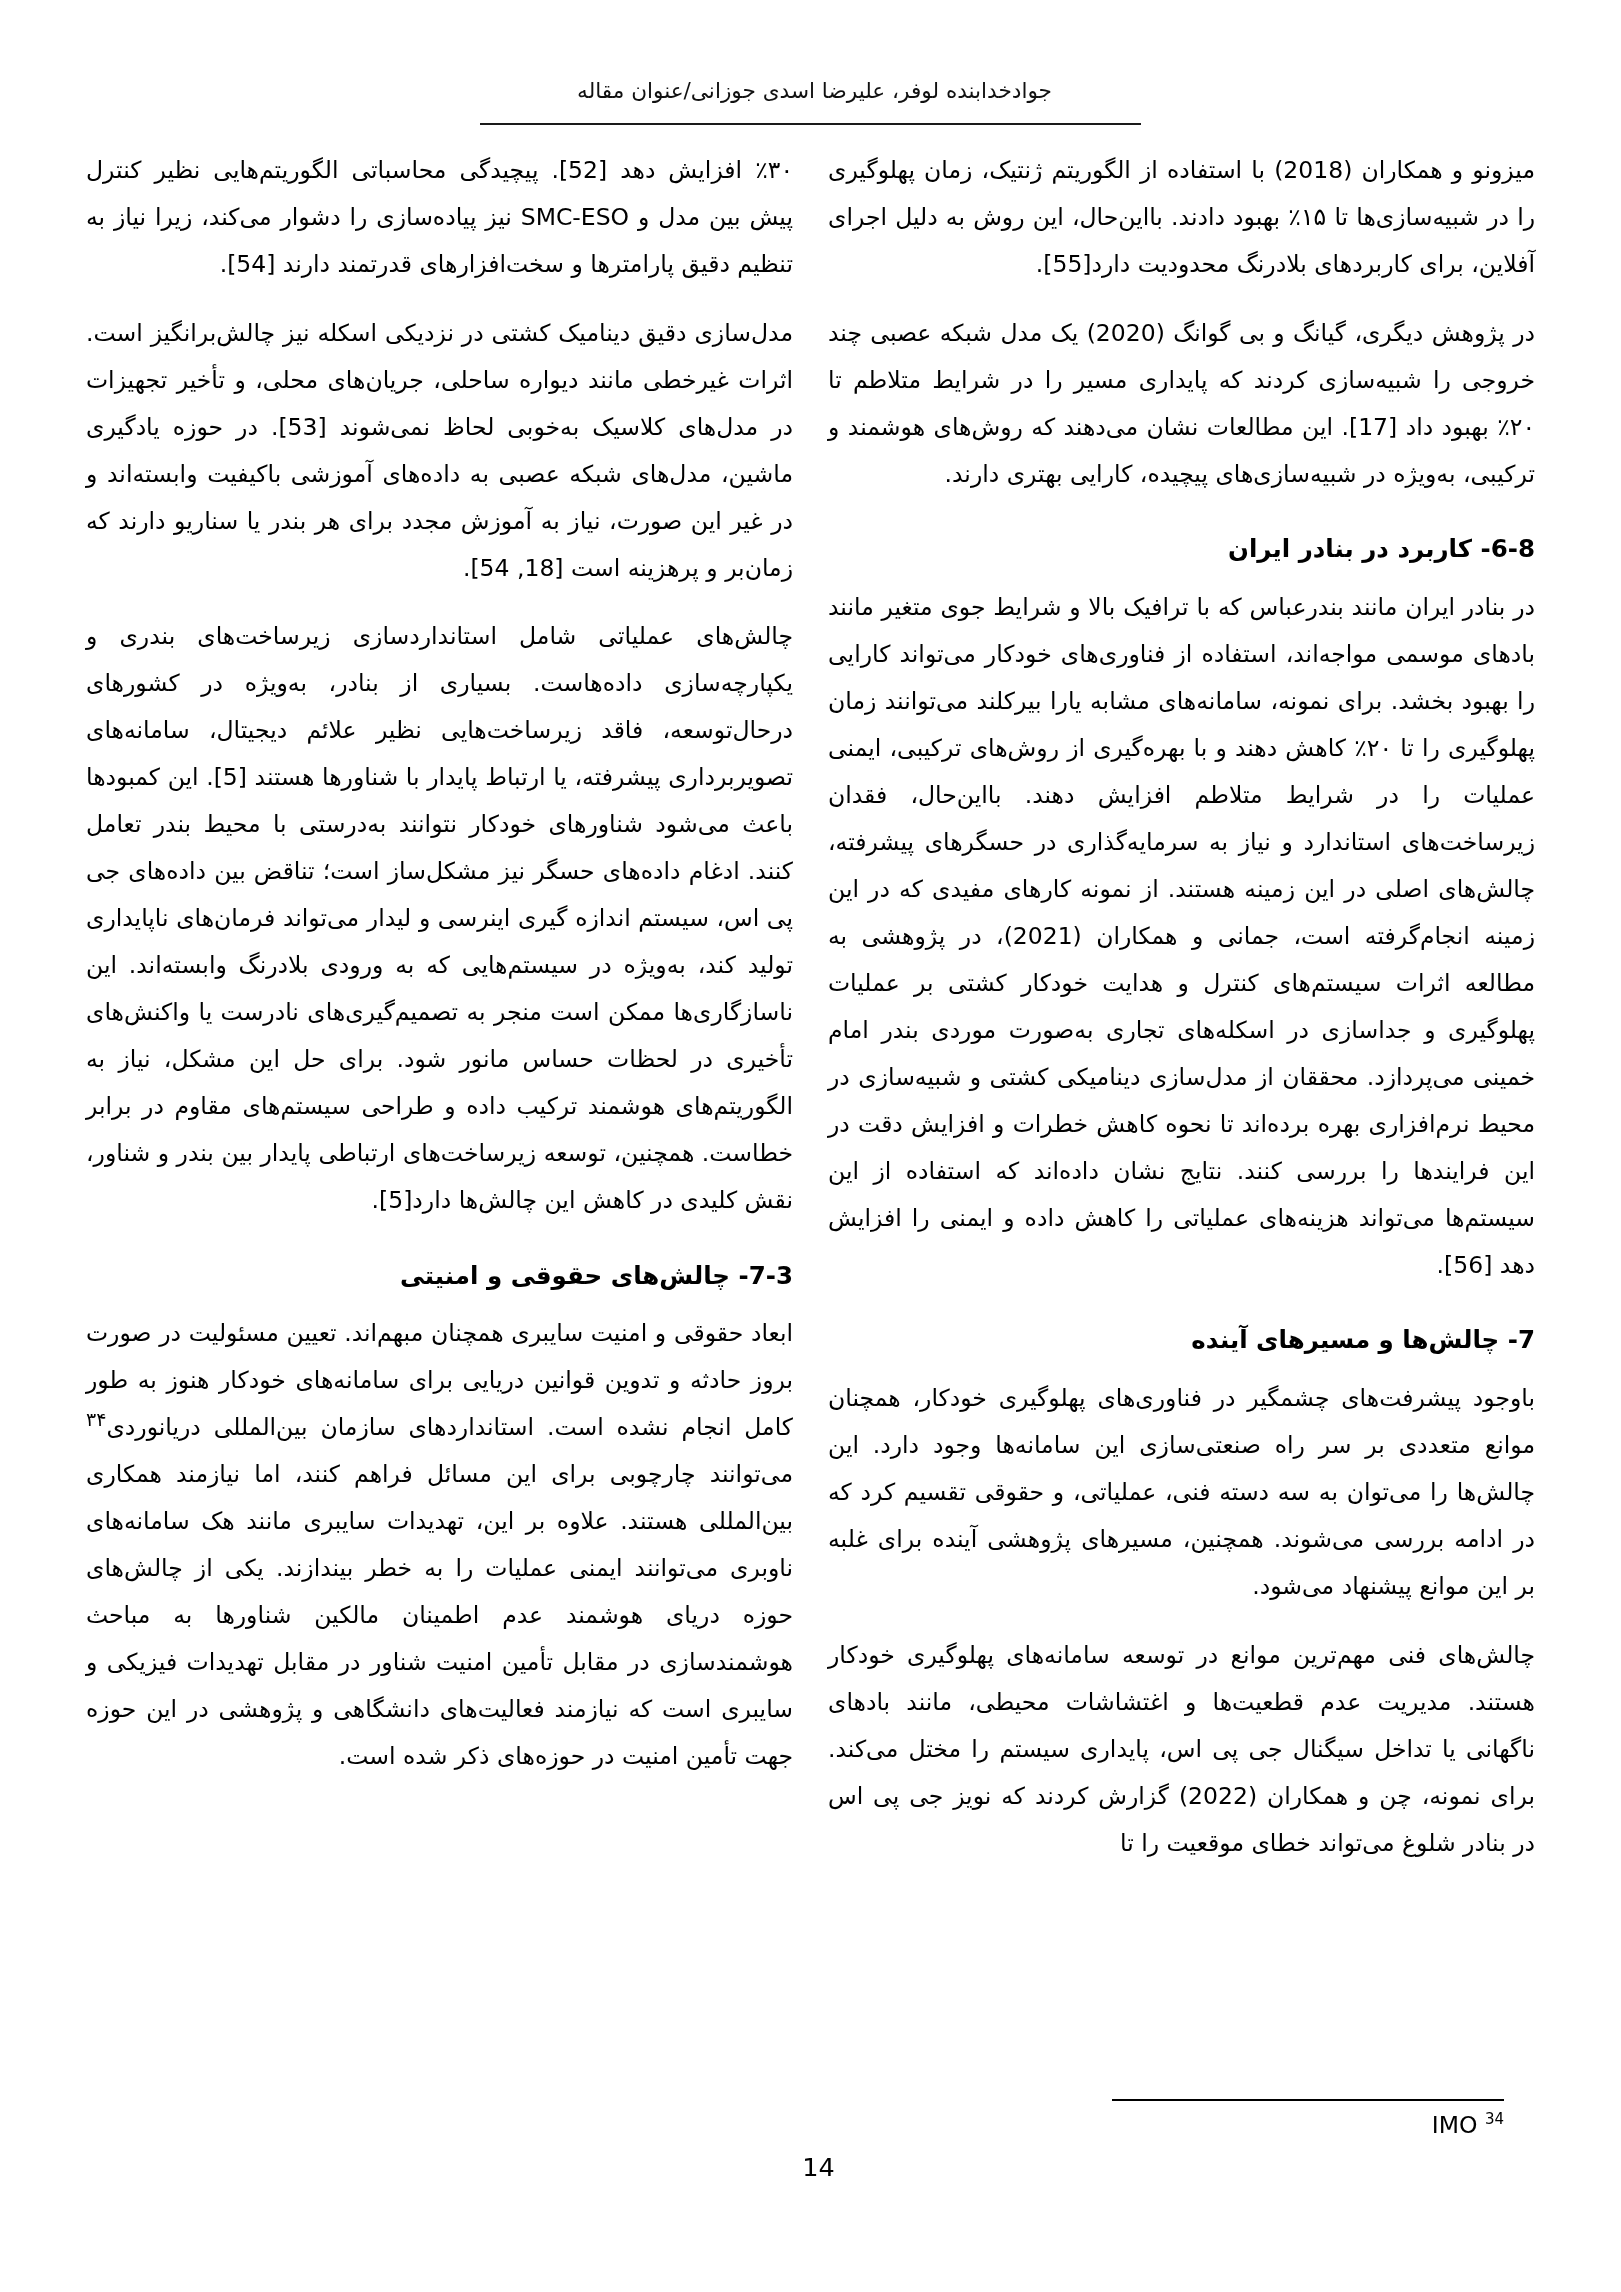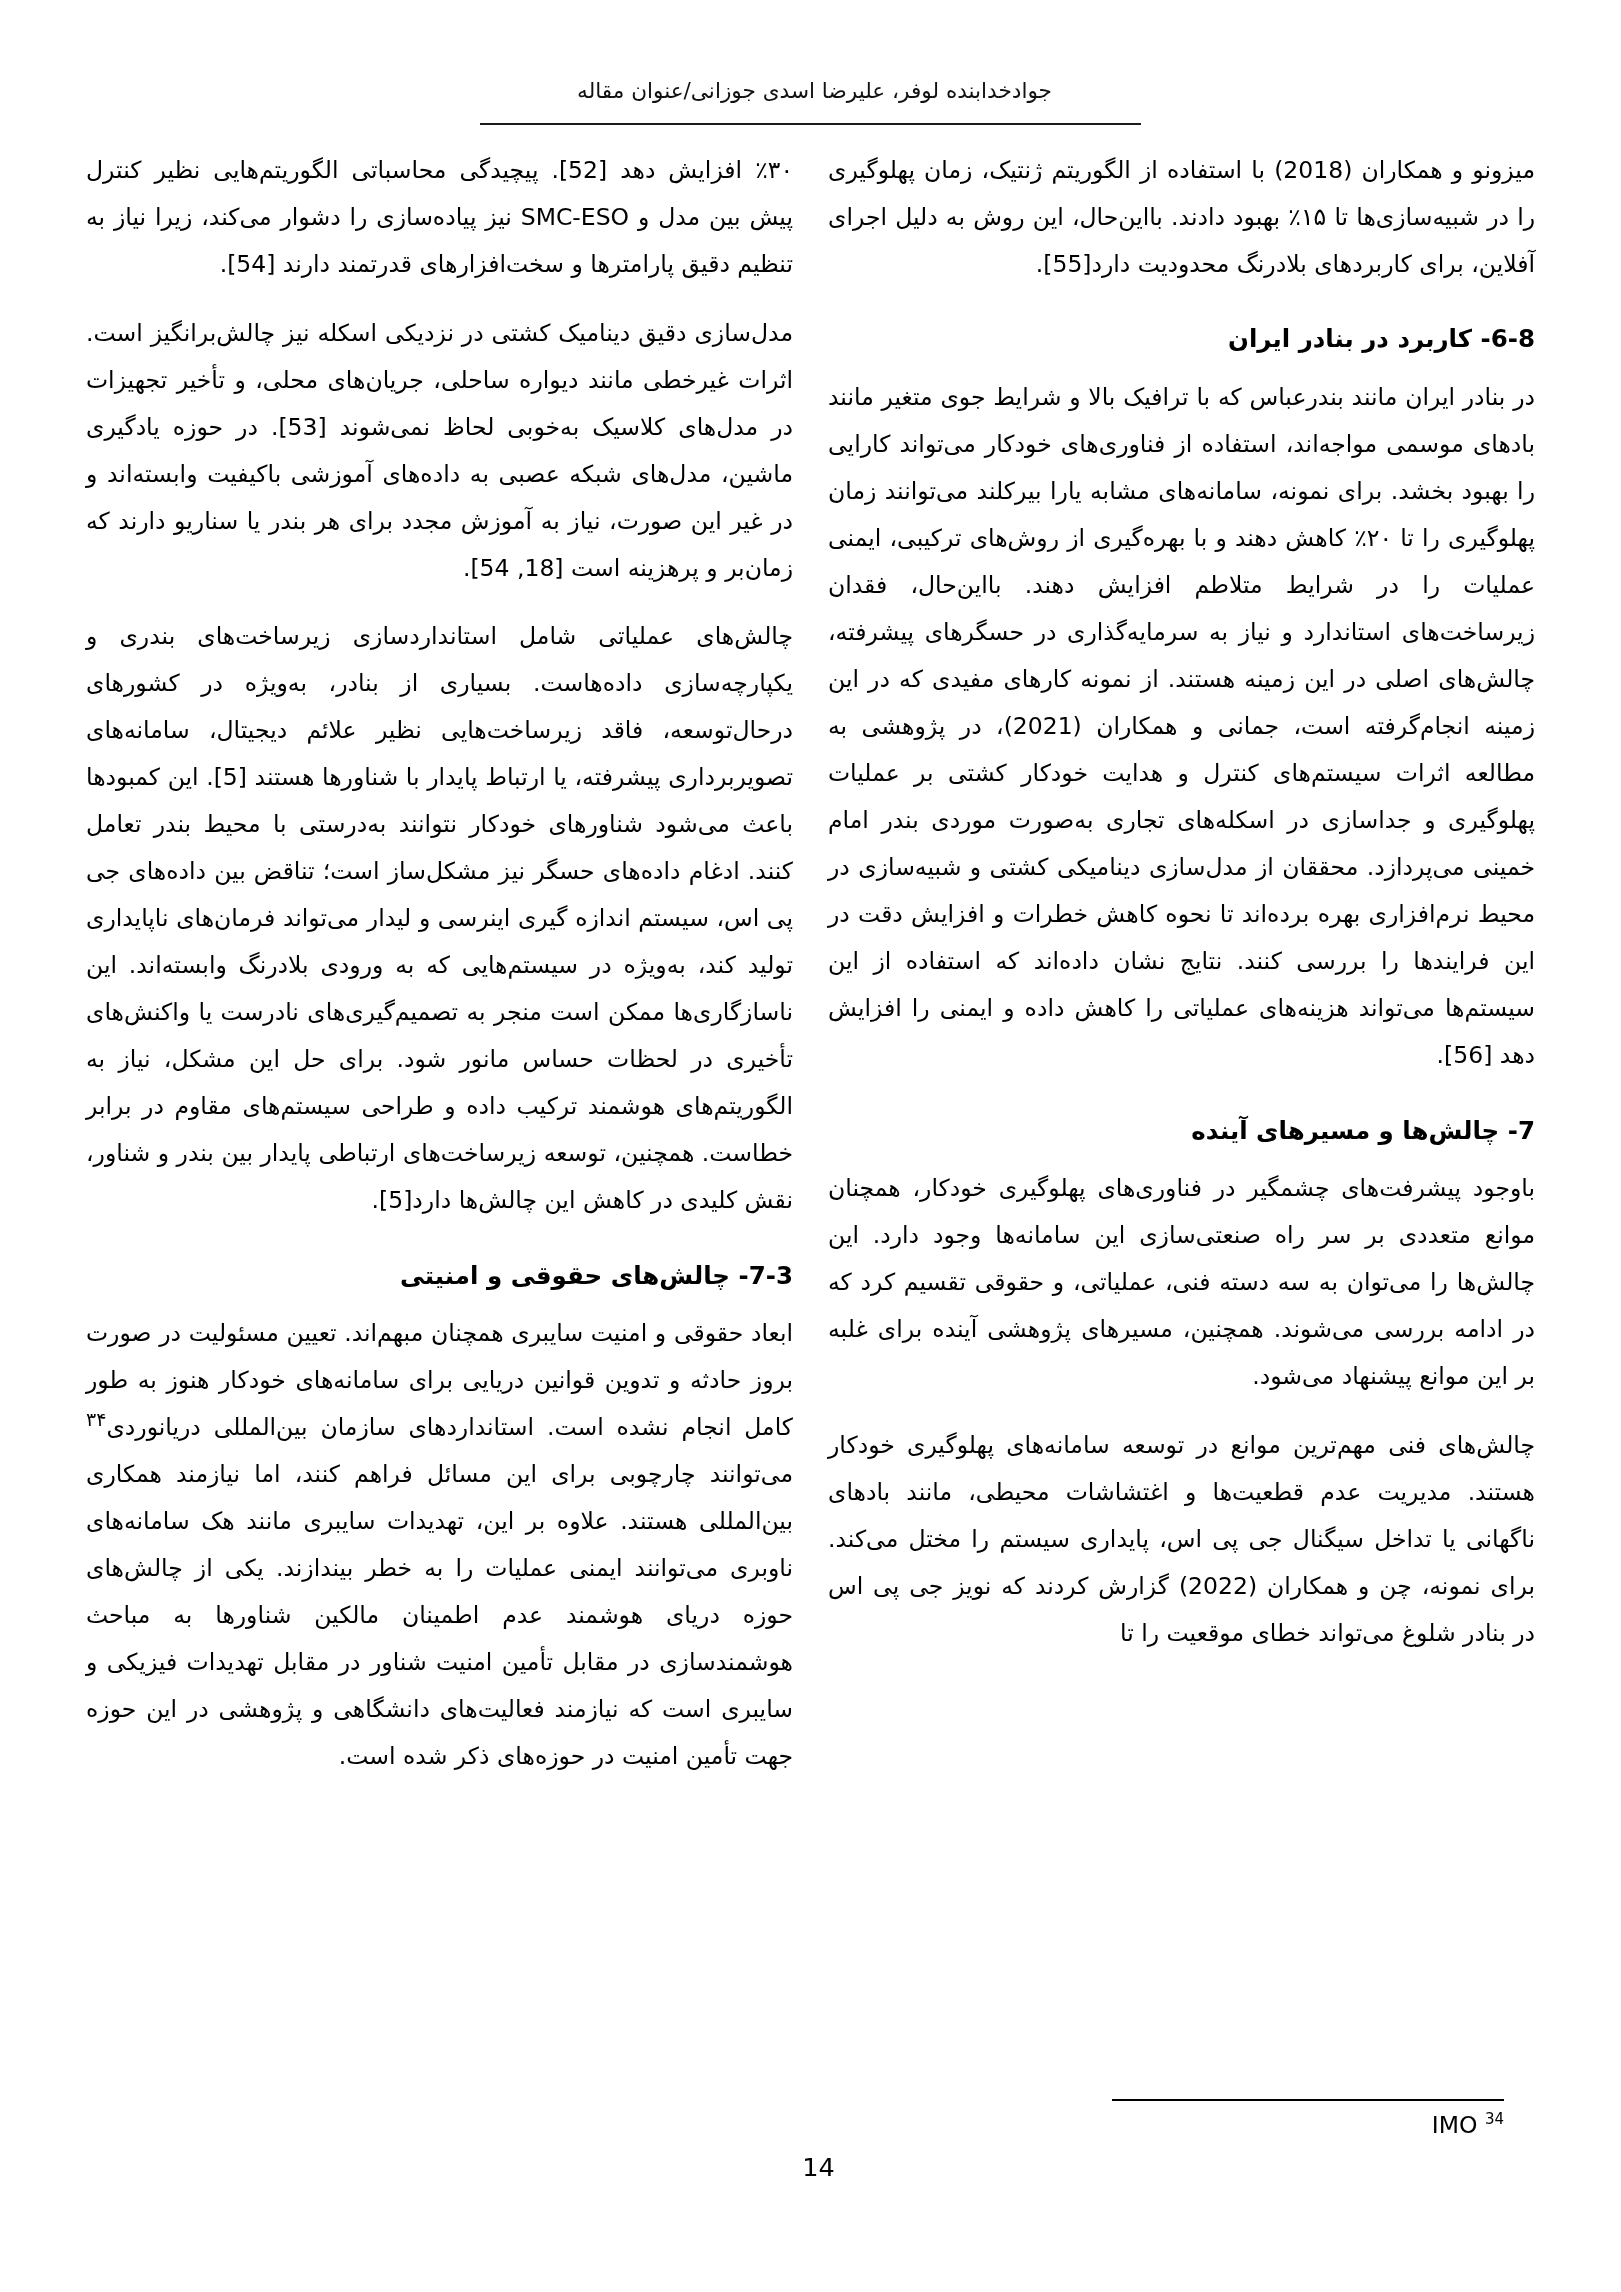--- a/index.html
+++ b/index.html
@@ -73,20 +73,21 @@
 </head>
 <body>
 
 <div class="running-head">جوادخدابنده لوفر، علیرضا اسدی جوزانی/عنوان مقاله</div>
 <div class="running-rule"></div>
 
 <div class="columns">
 
   <div class="col">
     <p class="cont">میزونو و همکاران (2018) با استفاده از الگوریتم ژنتیک، زمان پهلوگیری را در شبیه‌سازی‌ها تا ۱۵‏٪ بهبود دادند. بااین‌حال، این روش به دلیل اجرای آفلاین، برای کاربردهای بلادرنگ محدودیت دارد[55].</p>
+    <p>در پژوهش دیگری، گیانگ و بی گوانگ (2020) یک مدل شبکه عصبی چند خروجی را شبیه‌سازی کردند که پایداری مسیر را در شرایط متلاطم تا ۲۰‏٪ بهبود داد [17]. این مطالعات نشان می‌دهند که روش‌های هوشمند و ترکیبی، به‌ویژه در شبیه‌سازی‌های پیچیده، کارایی بهتری دارند.</p>
     <h2>6-8- کاربرد در بنادر ایران</h2>
     <p>در بنادر ایران مانند بندرعباس که با ترافیک بالا و شرایط جوی متغیر مانند بادهای موسمی مواجه‌اند، استفاده از فناوری‌های خودکار می‌تواند کارایی را بهبود بخشد. برای نمونه، سامانه‌های مشابه یارا بیرکلند می‌توانند زمان پهلوگیری را تا ۲۰‏٪ کاهش دهند و با بهره‌گیری از روش‌های ترکیبی، ایمنی عملیات را در شرایط متلاطم افزایش دهند. بااین‌حال، فقدان زیرساخت‌های استاندارد و نیاز به سرمایه‌گذاری در حسگرهای پیشرفته، چالش‌های اصلی در این زمینه هستند. از نمونه کارهای مفیدی که در این زمینه انجام‌گرفته است، جمانی و همکاران (2021)، در پژوهشی به مطالعه اثرات سیستم‌های کنترل و هدایت خودکار کشتی بر عملیات پهلوگیری و جداسازی در اسکله‌های تجاری به‌صورت موردی بندر امام خمینی می‌پردازد. محققان از مدل‌سازی دینامیکی کشتی و شبیه‌سازی در محیط نرم‌افزاری بهره برده‌اند تا نحوه کاهش خطرات و افزایش دقت در این فرایندها را بررسی کنند. نتایج نشان داده‌اند که استفاده از این سیستم‌ها می‌تواند هزینه‌های عملیاتی را کاهش داده و ایمنی را افزایش دهد [56].</p>
     <h2>7- چالش‌ها و مسیرهای آینده</h2>
     <p>باوجود پیشرفت‌های چشمگیر در فناوری‌های پهلوگیری خودکار، همچنان موانع متعددی بر سر راه صنعتی‌سازی این سامانه‌ها وجود دارد. این چالش‌ها را می‌توان به سه دسته فنی، عملیاتی، و حقوقی تقسیم کرد که در ادامه بررسی می‌شوند. همچنین، مسیرهای پژوهشی آینده برای غلبه بر این موانع پیشنهاد می‌شود.</p>
     <p>چالش‌های فنی مهم‌ترین موانع در توسعه سامانه‌های پهلوگیری خودکار هستند. مدیریت عدم قطعیت‌ها و اغتشاشات محیطی، مانند بادهای ناگهانی یا تداخل سیگنال جی پی اس، پایداری سیستم را مختل می‌کند. برای نمونه، چن و همکاران (2022) گزارش کردند که نویز جی پی اس در بنادر شلوغ می‌تواند خطای موقعیت را تا</p>
   </div>
 
   <div class="col">
     <p class="cont">۳۰‏٪ افزایش دهد [52]. پیچیدگی محاسباتی الگوریتم‌هایی نظیر کنترل پیش بین مدل و SMC-ESO نیز پیاده‌سازی را دشوار می‌کند، زیرا نیاز به تنظیم دقیق پارامترها و سخت‌افزارهای قدرتمند دارند [54].</p>
     <p>مدل‌سازی دقیق دینامیک کشتی در نزدیکی اسکله نیز چالش‌برانگیز است. اثرات غیرخطی مانند دیواره ساحلی، جریان‌های محلی، و تأخیر تجهیزات در مدل‌های کلاسیک به‌خوبی لحاظ نمی‌شوند [53]. در حوزه یادگیری ماشین، مدل‌های شبکه عصبی به داده‌های آموزشی باکیفیت وابسته‌اند و در غیر این صورت، نیاز به آموزش مجدد برای هر بندر یا سناریو دارند که زمان‌بر و پرهزینه است [18, 54].</p>

